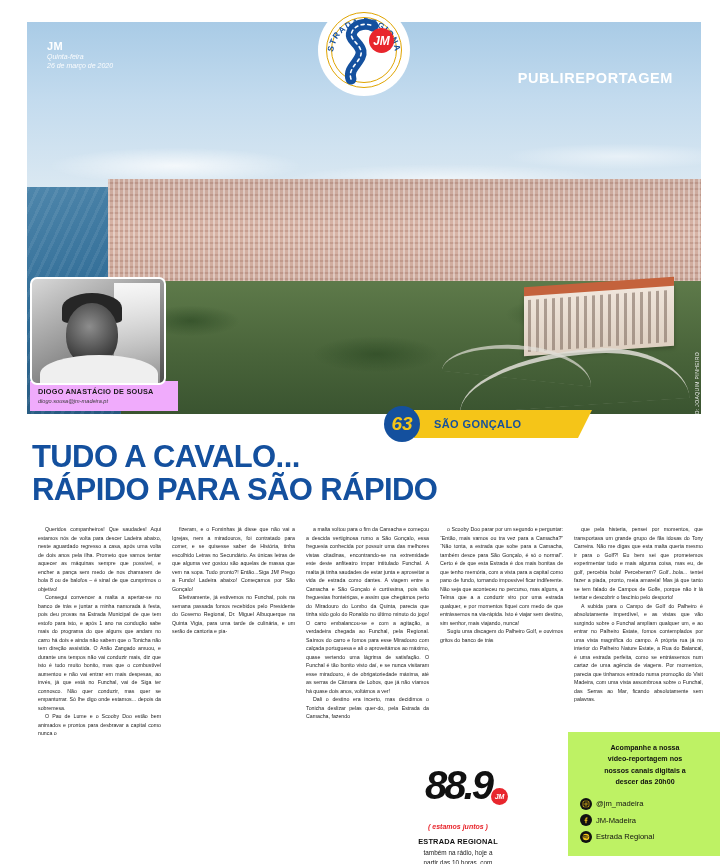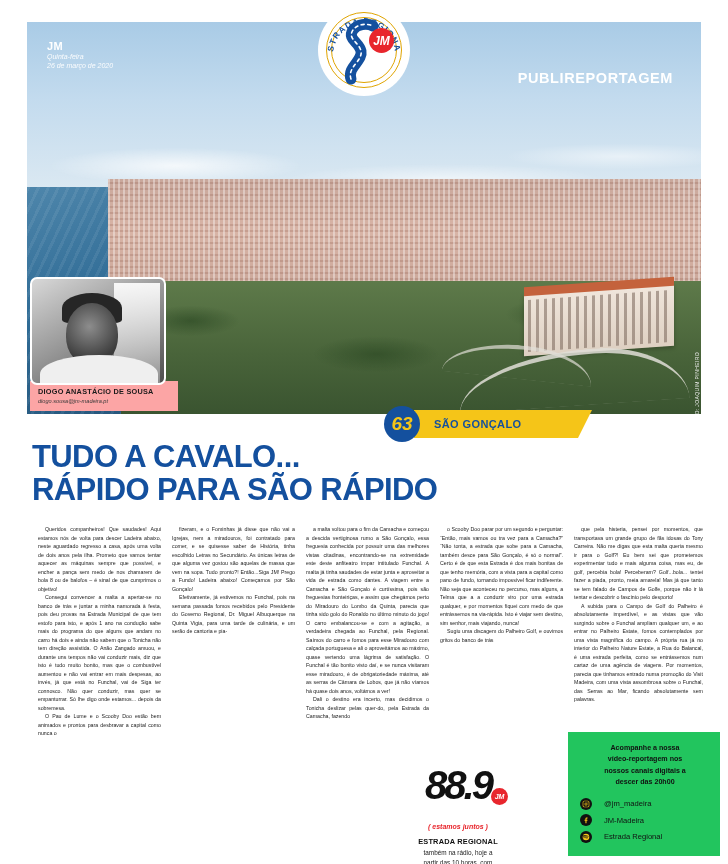--- a/index.html
+++ b/index.html
@@ -173,21 +173,21 @@
   }
   .author-photo .shoulder{
     position:absolute; left:8px; bottom:-10px; width:118px; height:38px;
     border-radius:50% 50% 0 0; background:#efefef;
   }
   .author-photo .bright{
     position:absolute; right:4px; top:4px; width:46px; height:100px;
     background: linear-gradient(180deg, rgba(255,255,255,.9), rgba(255,255,255,.35));
   }
   .author-bar{
-    background:#fca5a5; padding:6px 8px 7px 8px;
+    background:#f0abfc; padding:6px 8px 7px 8px;
     width:148px; margin-top:-4px;
   }
   .author-name{
     font-size:7.3px; font-weight:bold; color:#1a1a1a; letter-spacing:.25px;
   }
   .author-mail{
     font-size:5.6px; font-style:italic; color:#3a3a3a; margin-top:2px;
   }
 
   
@@ -262,29 +262,29 @@
     letter-spacing:.2px;
   }
   .radio-lines{
     font-size:6.4px; color:#222; line-height:1.58; margin-top:2px;
   }
 
   
   .social{
     position:absolute; left:568px; top:732px;
     width:152px; height:124px;
-    background:#22c55e; padding:11px 10px 10px 12px;
+    background:#bef264; padding:11px 10px 10px 12px;
   }
   .social-head{
     font-size:7.1px; font-weight:bold; color:#111;
     line-height:1.62; text-align:center;
   }
   .social-list{ margin-top:9px; }
   .social-row{
-    display:flex; align-items:center; gap:12px; margin-bottom:4.5px;
+    display:flex; align-items:center; gap:4px; margin-bottom:4.5px;
   }
   .sic{
     width:12px; height:12px; border-radius:50%;
     background:#111; color:#f5c518;
     display:flex; align-items:center; justify-content:center;
     flex:0 0 12px;
   }
   .sic svg{ width:8px; height:8px; fill:#f5c518; }
   .social-label{ font-size:7.6px; color:#111; }
 </style>

